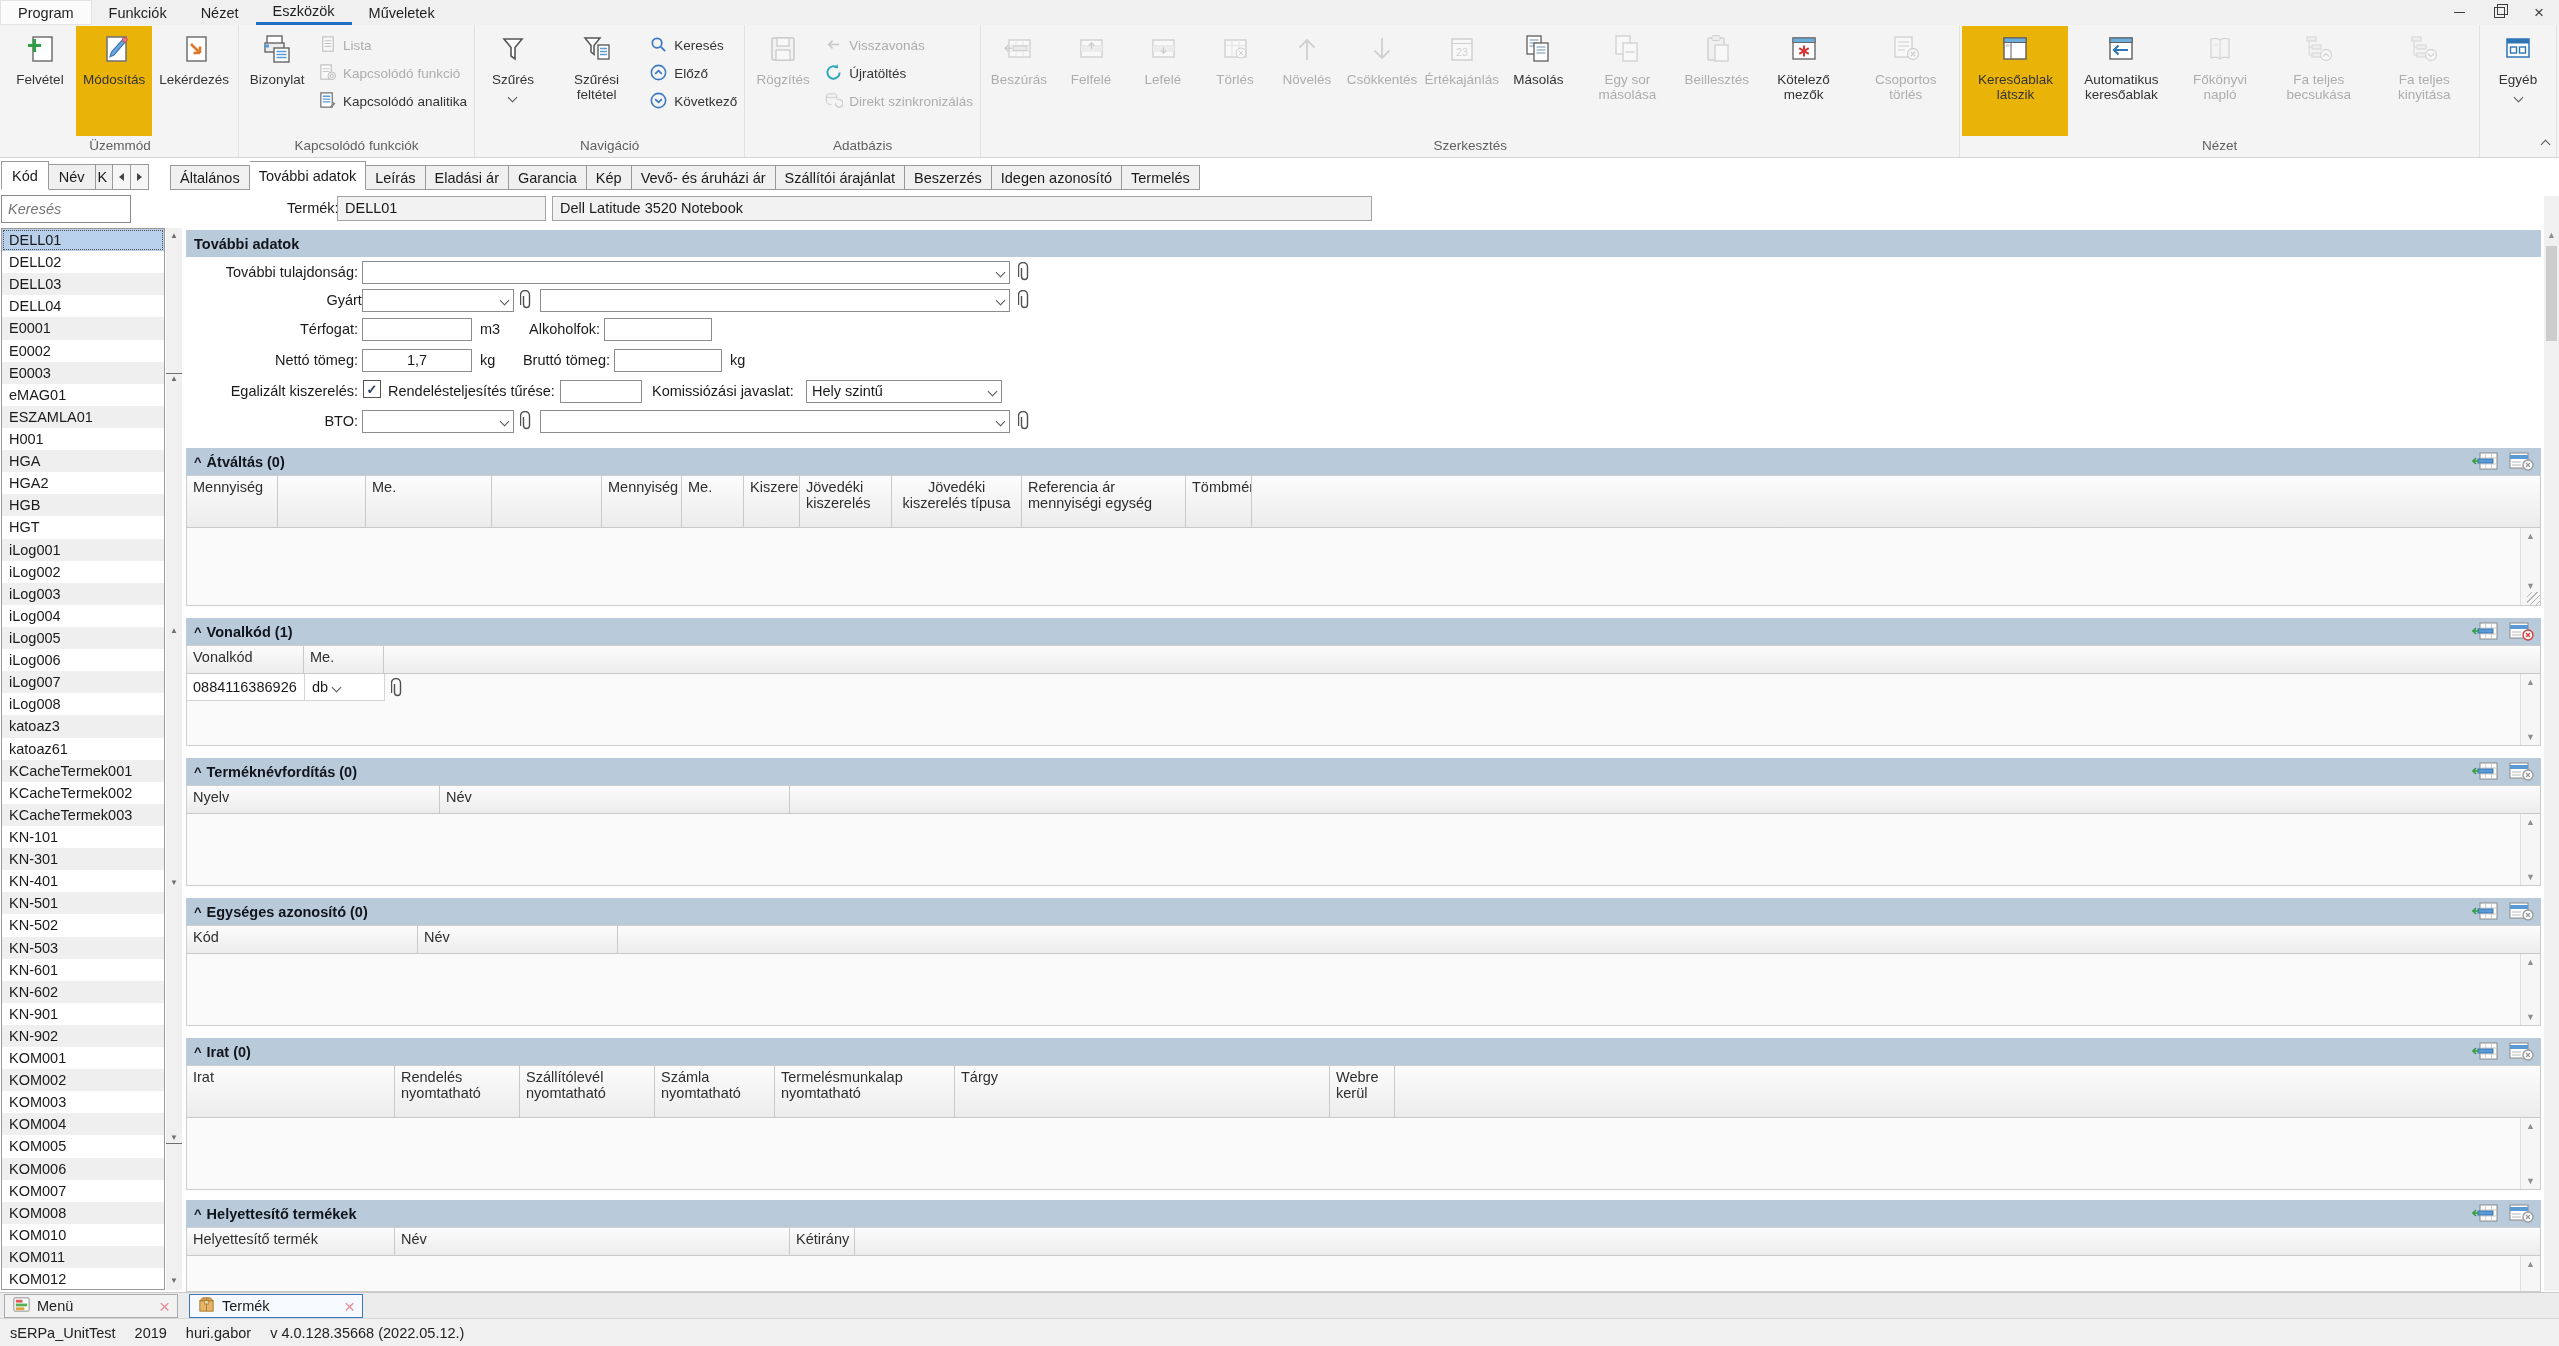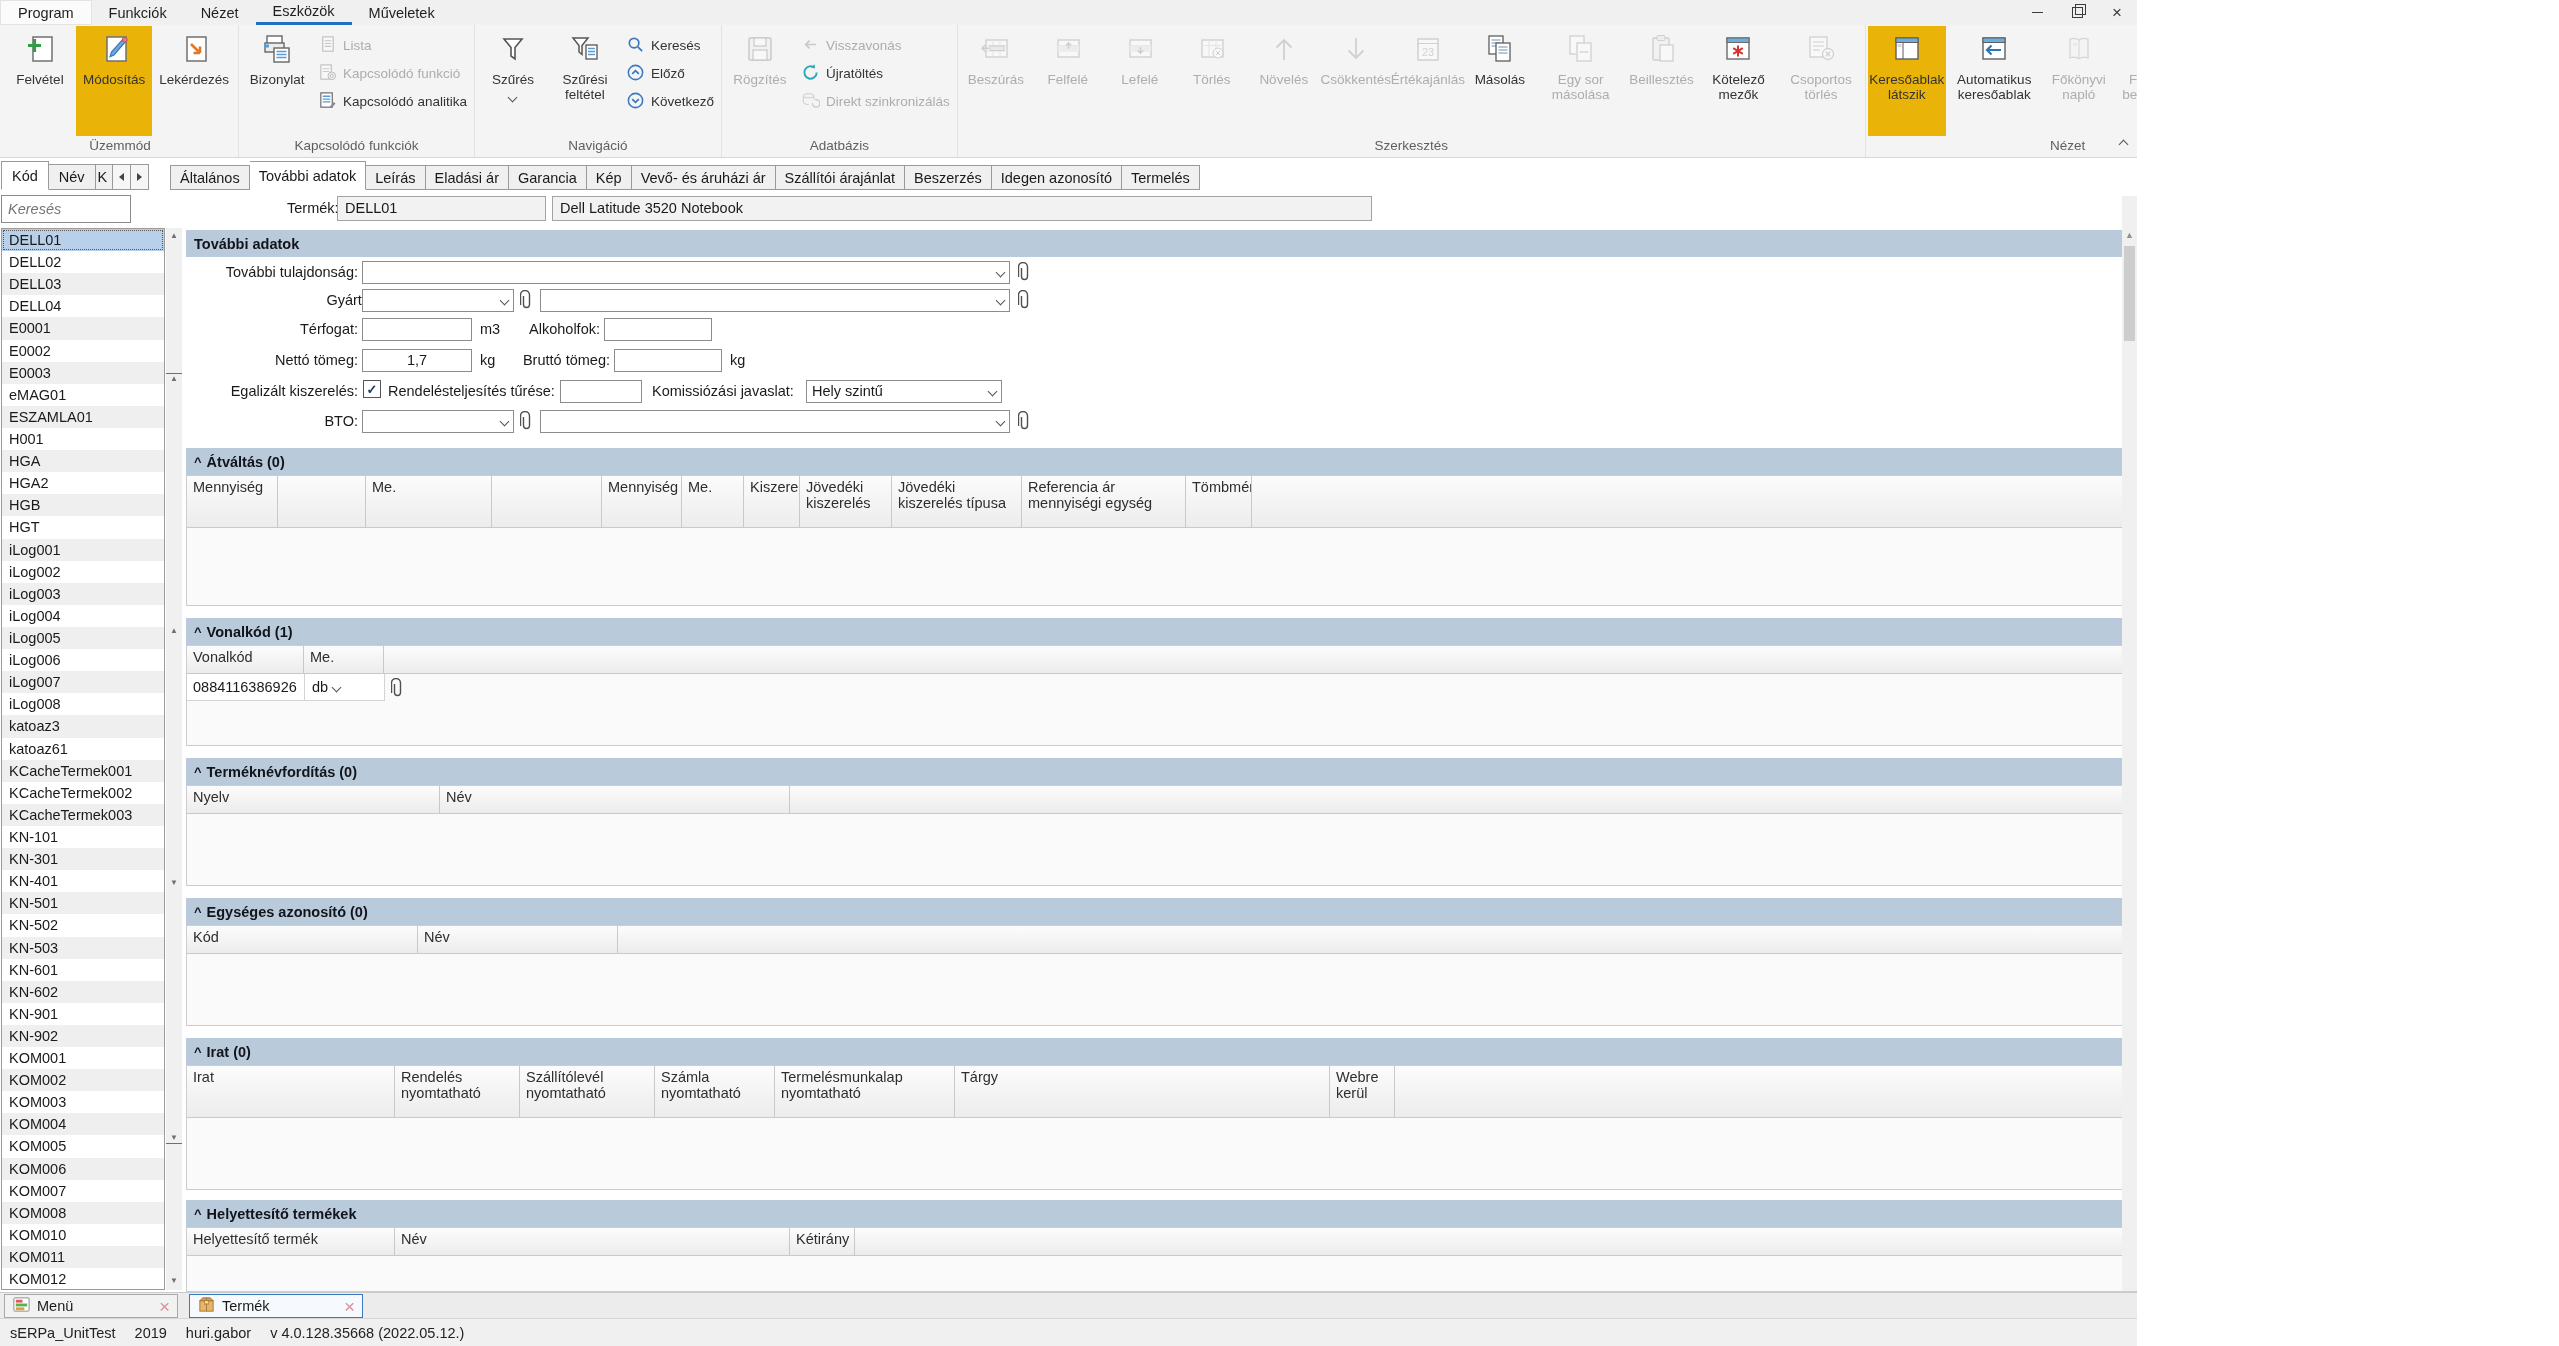--- a/index.html
+++ b/index.html
@@ -1,16 +1,16 @@
 <!DOCTYPE html>
 <html><head>
 <meta charset="utf-8">
 <style>
   html,body{margin:0;padding:0;}
-  .app{position:relative;width:2137px;height:1346px;background:#fff;overflow:hidden;
+  .app{position:relative;width:2559px;height:1346px;background:#fff;overflow:hidden;
        font-family:"Liberation Sans",sans-serif;font-size:14.5px;color:#1a1a1a;}
 
   
   .menubar{position:absolute;top:0;left:0;right:0;height:25px;background:#f0f0f0;display:flex;align-items:stretch;}
   .menu-items{display:flex;align-items:stretch;}
   .menu-item{padding:0 17px;display:flex;align-items:center;color:#1f1f1f;}
   .menu-item.boxed{background:#fbfbfb;border:1px solid #e3e3e3;}
   .menu-item.active{border-bottom:3px solid #1f6fc4;padding-bottom:0;}
   .win-controls{margin-left:auto;display:flex;align-items:stretch;}
   .win-btn{width:40px;display:flex;align-items:center;justify-content:center;color:#3c3c3c;}
@@ -670,21 +670,21 @@
     </div>
     <div class="thead h2">
         <div class="th" style="width: 92px;">Mennyiség</div>
         <div class="th" style="width: 88px;"></div>
         <div class="th" style="width: 126px;">Me.</div>
         <div class="th" style="width: 110px;"></div>
         <div class="th" style="width: 80px;">Mennyiség</div>
         <div class="th" style="width: 62px;">Me.</div>
         <div class="th" style="width: 56px;">Kiszerelé</div>
         <div class="th" style="width: 92px;">Jövedéki kiszerelés</div>
-        <div class="th" style="width: 130px;">Jövedéki kiszerelés típusa</div>
+        <div class="th" style="width: 130px; text-align: center;">Jövedéki kiszerelés típusa</div>
         <div class="th" style="width: 164px;">Referencia ár mennyiségi egység</div>
         <div class="th" style="width: 66px;">Tömbmér</div>
         <div class="th fill"></div>
       </div>
     <div class="gridbody" style="height:78px">
       <div class="gvs">
         <span class="sa t">▲</span>
         <span class="sa b" style="bottom:14px">▼</span>
       </div>
       <div class="grip"></div>

